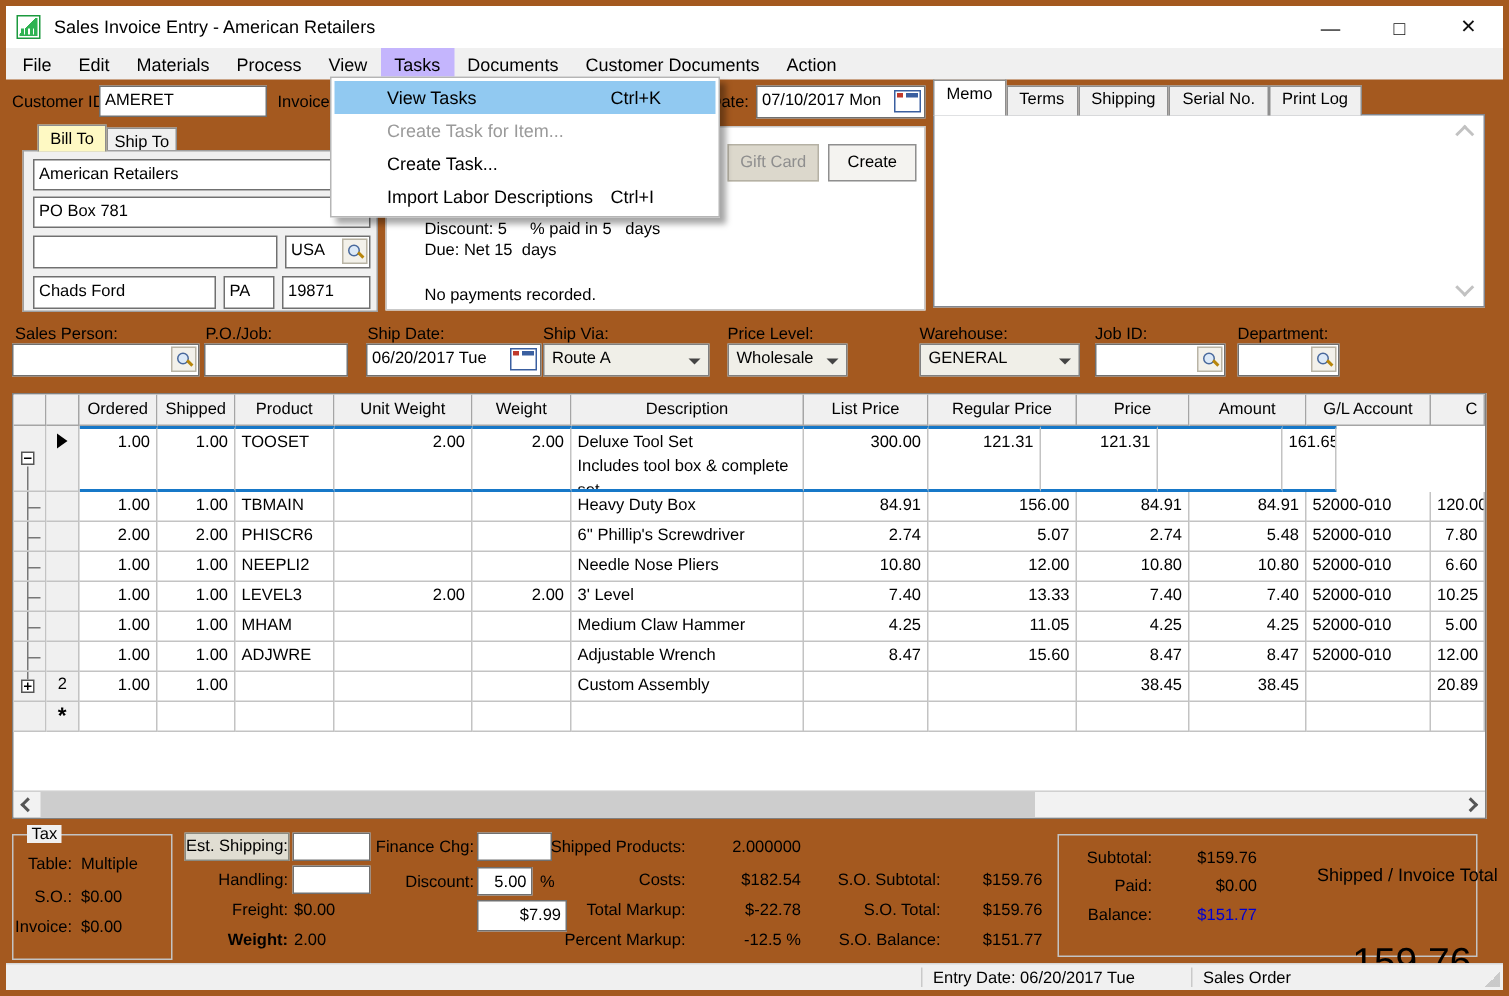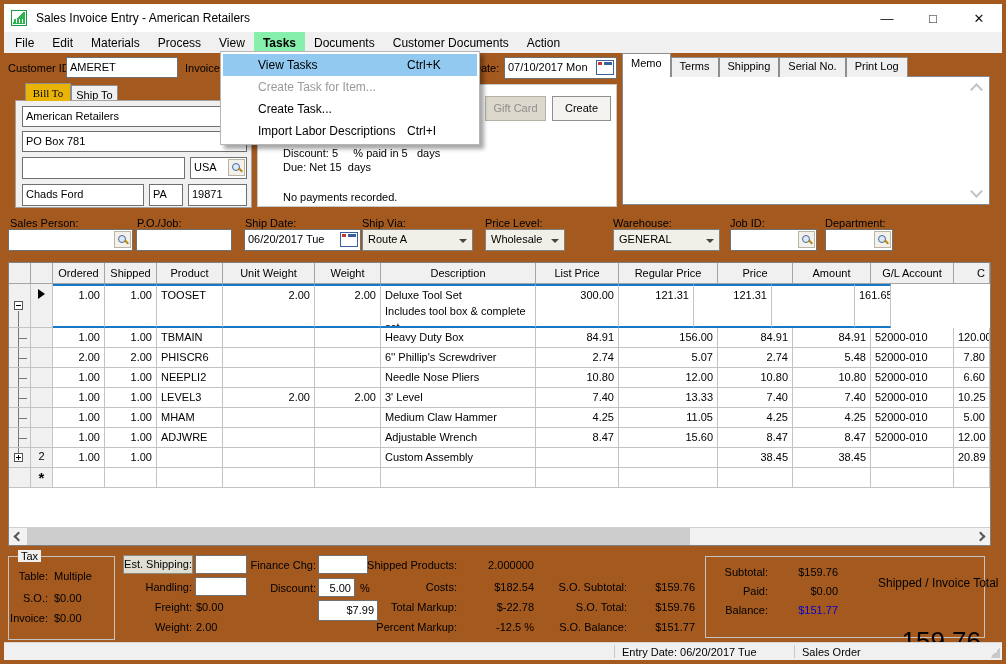--- a/index.html
+++ b/index.html
@@ -8,36 +8,36 @@
   .titlebar{position:absolute;left:4px;top:4px;right:4px;height:28px;background:#fff;display:flex;align-items:center;}
   .app-icon{width:16px;height:16px;margin-left:7px;display:inline-block;position:relative;background:#fff;border:1px solid #1c9a3f;box-sizing:border-box;}
   .app-icon::before{content:'';position:absolute;left:1px;top:1px;width:12px;height:12px;background:linear-gradient(135deg,#fff 45%,#2eb353 45%);}
   .app-icon::after{content:'';position:absolute;left:2px;bottom:2px;width:9px;height:4px;background:repeating-linear-gradient(90deg,#2eb353 0 2px,#fff 2px 3px);}
   .title-text{margin-left:9px;font-size:12px;}
   .win-controls{margin-left:auto;display:flex;height:100%;}
   .wc{width:46px;height:100%;display:flex;align-items:center;justify-content:center;font-size:13px;color:#111;}
   
   .menubar{position:absolute;left:4px;top:32px;right:4px;height:21px;background:#f0f0f0;display:flex;align-items:stretch;padding-left:2px;font-size:12px;}
   .mb-item{padding:0 9px;display:flex;align-items:center;}
-  .mb-item.active{background:#86efac;font-weight:bold;}
+  .mb-item.active{background:#c4b5fd;}
   
   .lbl{position:absolute;white-space:pre;}
   .fieldbox{position:absolute;background:#fff;border:1px solid #707070;box-sizing:border-box;padding:2px 3px;overflow:hidden;}
   .fieldbox .val{display:block;line-height:15px;white-space:pre;}
   .combo{position:absolute;background:#f0efe8;border:1px solid #808080;box-sizing:border-box;padding:3px 16px 2px 5px;}
   .combo-arrow{position:absolute;right:5px;top:9px;width:0;height:0;border-left:4px solid transparent;border-right:4px solid transparent;border-top:4px solid #444;}
   .mag{position:absolute;right:1px;top:1px;width:17px;height:17px;background:#f3f1ea;border:1px solid #b9b4a5;box-sizing:border-box;}
   .mag::before{content:'';position:absolute;left:3px;top:3px;width:6px;height:6px;border:1.5px solid #49699c;border-radius:50%;background:#dce9f7;}
   .mag::after{content:'';position:absolute;left:9px;top:9px;width:5px;height:2px;background:#b8860b;transform:rotate(45deg);}
   .cal{position:absolute;right:2px;top:2px;width:18px;height:15px;background:#fff;border:1px solid #3a5fa0;box-sizing:border-box;}
   .cal::before{content:'';position:absolute;left:1px;top:1px;width:4px;height:3px;background:#c0392b;}
   .cal::after{content:'';position:absolute;right:1px;top:1px;width:8px;height:3px;background:#3a5fa0;}
   
   .tab{position:absolute;background:#f0f0f0;border:1px solid #8e8e8e;border-bottom:none;box-sizing:border-box;text-align:center;padding-top:3px;}
-  .tab.active{background:#eab308;z-index:3;font-family:Liberation Serif, serif;}
+  .tab.active{background:#fef9c3;z-index:3;}
   .tabpanel{position:absolute;border:1px solid #a0a0a0;background:#f0f0f0;box-sizing:border-box;}
   .mtabs{position:absolute;left:622px;top:55px;height:22px;display:flex;align-items:flex-end;z-index:2;}
   .mtab{border:1px solid #8e8e8e;border-bottom:none;background:#f0f0f0;padding:2px 8px 2px 8px;height:15px;}
   .mtab.active{background:#fff;height:18px;padding-top:3px;position:relative;z-index:3;}
   .memo-box{position:absolute;left:622px;top:76px;width:368px;height:129px;background:#fff;border:1px solid #828790;box-sizing:border-box;}
   .chev{position:absolute;width:7px;height:7px;border-style:solid;border-color:#c2c2c2;}
   .chev.up{border-width:2px 2px 0 0;transform:rotate(-45deg);}
   .chev.down{border-width:0 2px 2px 0;transform:rotate(45deg);}
   
   .paybox{position:absolute;left:257px;top:84px;width:360px;height:123px;background:#fff;border:1px solid #c9c9c9;box-sizing:border-box;}
@@ -399,21 +399,21 @@
   <div class="btn btn-est" style="left:123px;top:555px;width:70px;height:19px;"><span>Est. Shipping:</span></div>
   <div class="fieldbox" style="left:195px;top:555px;width:52px;height:19px;">
       <span class="val"></span>
     </div>
   <span class="rlab" style="left:112px;top:581px;width:80px;">Handling:</span>
   <div class="fieldbox" style="left:195px;top:577px;width:52px;height:19px;">
       <span class="val"></span>
     </div>
   <span class="rlab" style="left:112px;top:601px;width:80px;">Freight:</span>
   <span class="lbl" style="left:196px;top:601px;">$0.00</span>
-  <span class="rlab" style="left:112px;top:621px;width:80px;">Weight:</span>
+  <span class="rlab" style="left:112px;top:621px;width:80px;font-weight:bold;">Weight:</span>
   <span class="lbl" style="left:196px;top:621px;">2.00</span>
 
   <span class="rlab" style="left:230px;top:559px;width:86px;">Finance Chg:</span>
   <div class="fieldbox" style="left:318px;top:555px;width:50px;height:19px;">
       <span class="val"></span>
     </div>
   <span class="rlab" style="left:230px;top:582px;width:86px;">Discount:</span>
   <div class="fieldbox" style="left:318px;top:578px;width:37px;height:19px;text-align:right;">
       <span class="val">5.00</span>
     </div>

